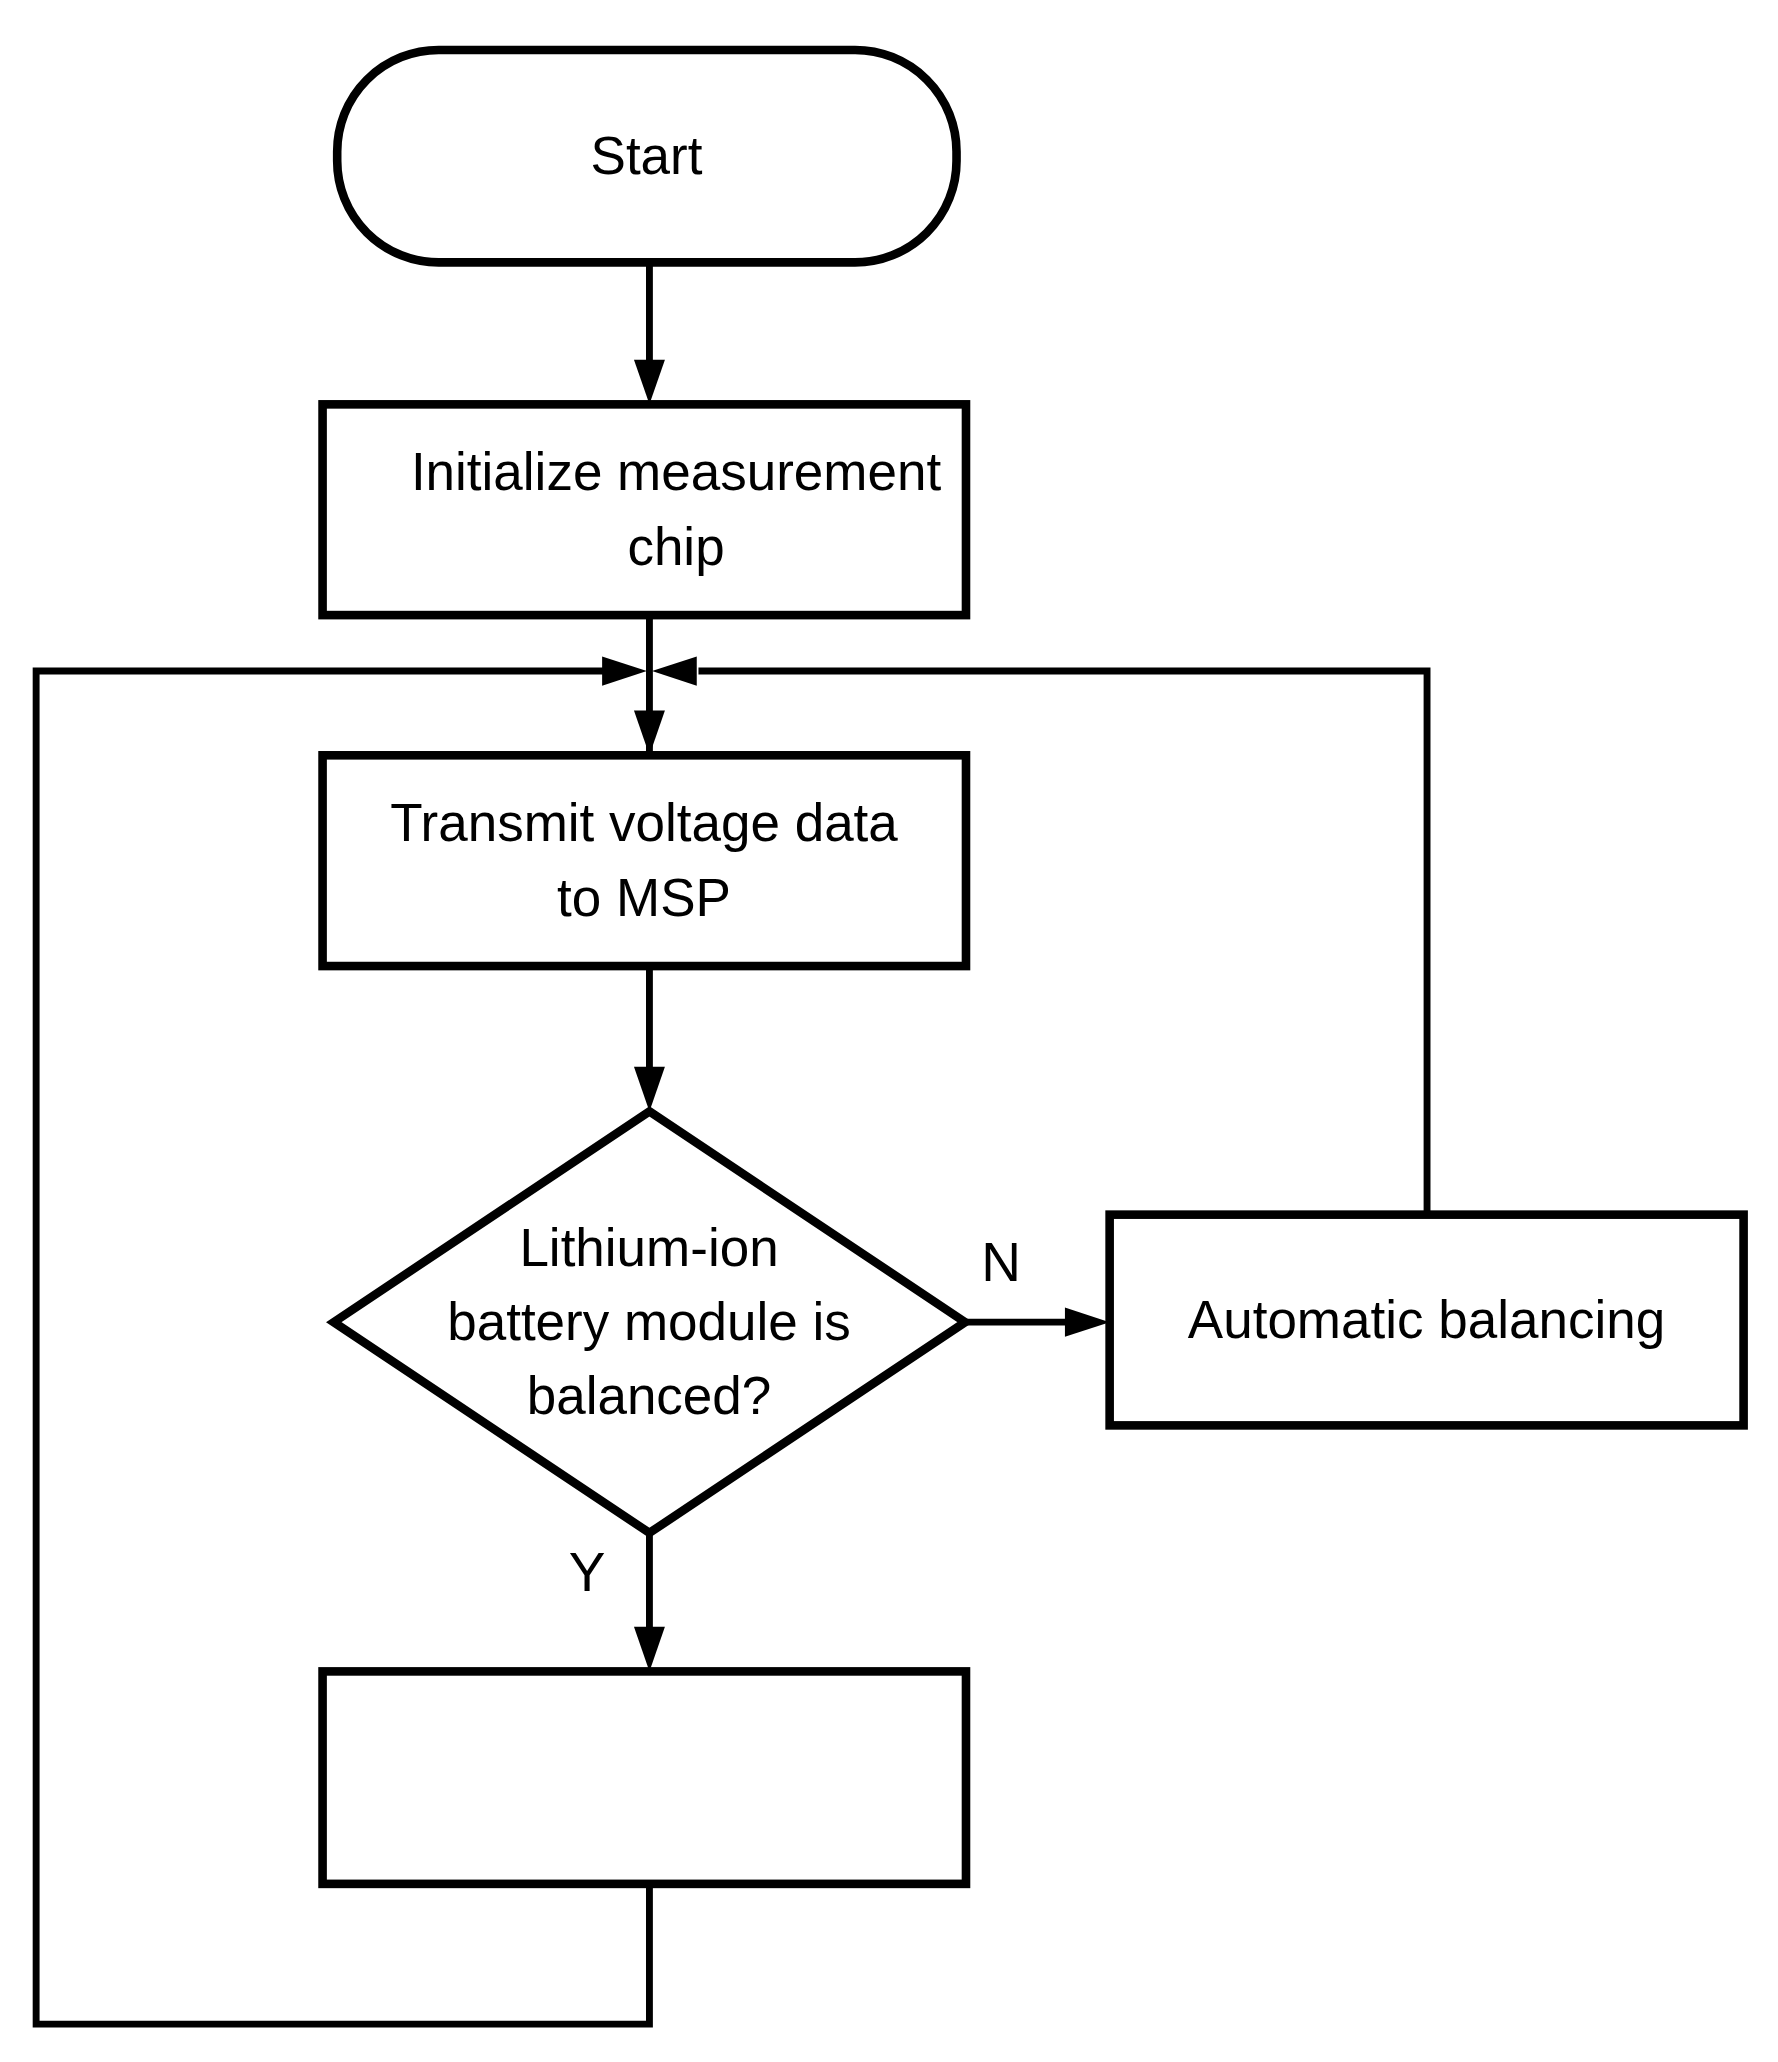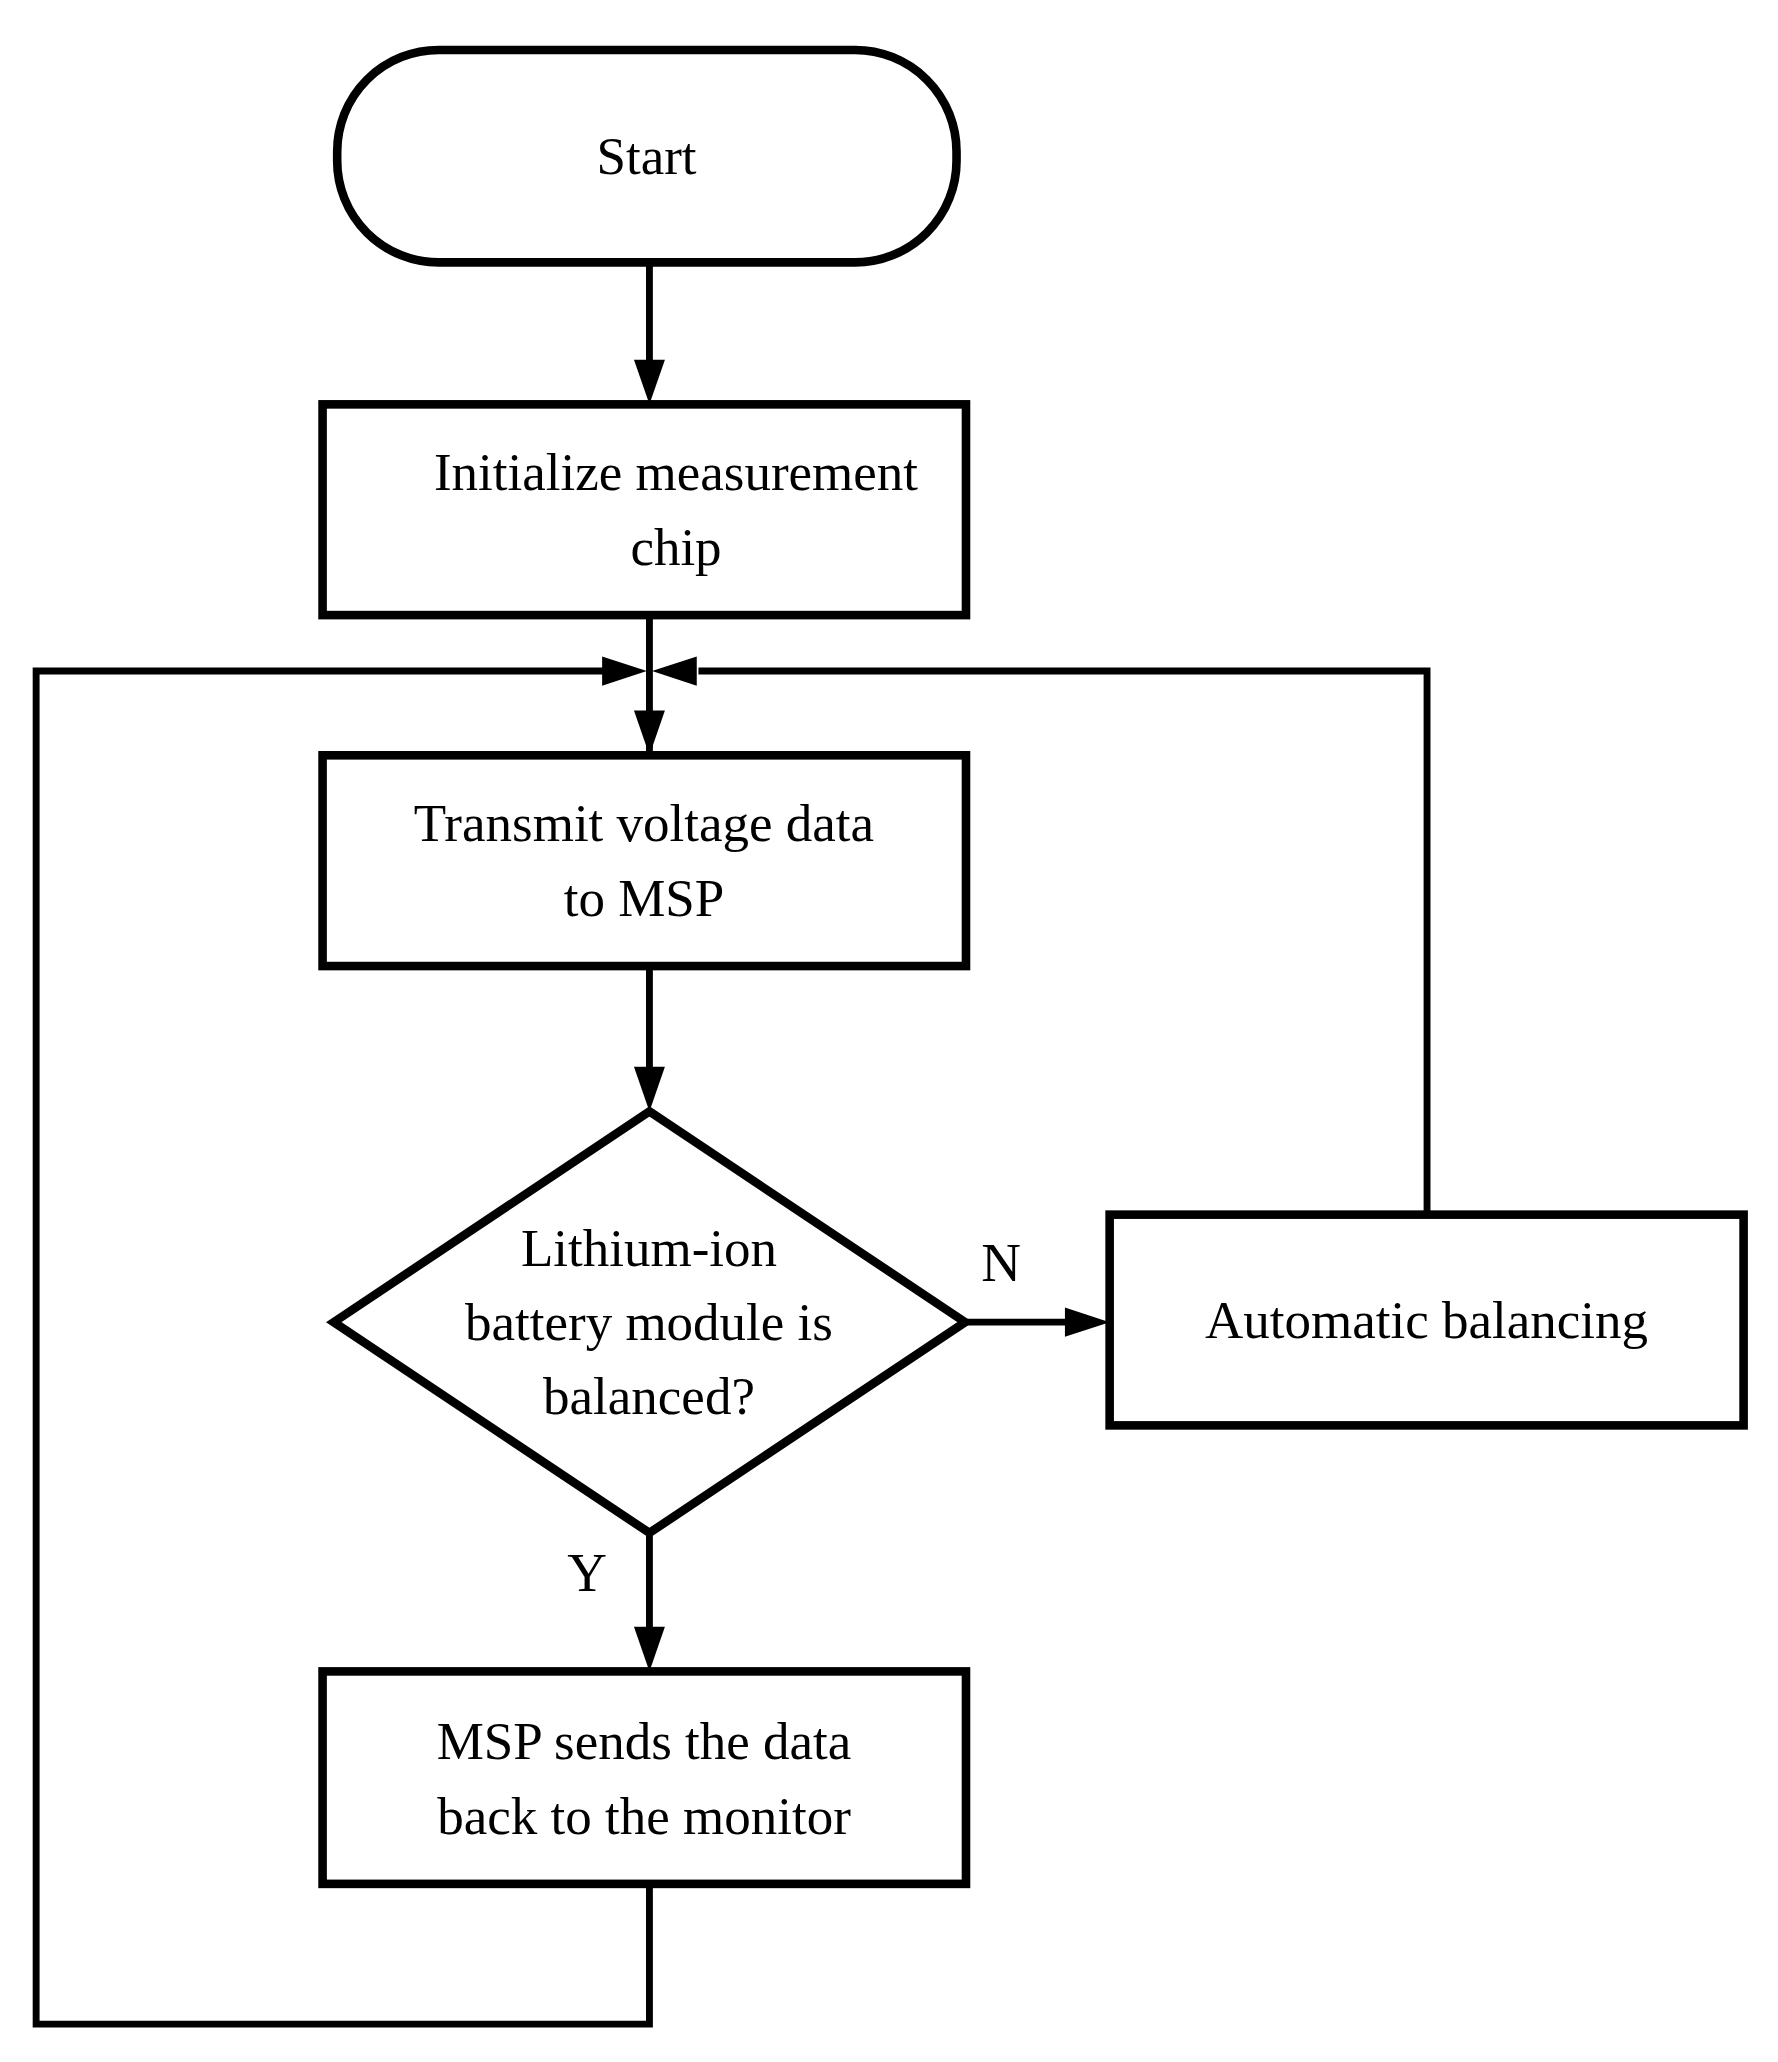--- a/index.html
+++ b/index.html
@@ -13,21 +13,21 @@
   .canvas svg { position: absolute; left: 0; top: 0; }
   .shape { fill: #ffffff; stroke: #000000; stroke-width: 10; }
   .conn  { fill: none; stroke: #000000; stroke-width: 8; }
   .ahead { fill: #000000; stroke: none; }
   .label {
     position: absolute;
     display: flex;
     align-items: center;
     justify-content: center;
     text-align: center;
-    font-family: Liberation Serif, serif;
+    font-family: Liberation Sans, sans-serif;
     font-size: 53px;
     line-height: 1.4;
     color: #000000;
     white-space: pre-line;
     pointer-events: none;
   }
   .edge-label {
     font-size: 55px;
     line-height: 1;
   }
@@ -70,21 +70,19 @@
 
   <div class="label" style="left:391px; top:1144px; width:516px; height:356px;">Lithium-ion
 battery module is
 balanced?</div>
 
   <div class="label" style="left:331px; top:755px; width:626px; height:211px;">Transmit voltage data
 to MSP</div>
 
   <div class="label" style="left:1118px; top:1215px; width:617px; height:211px;">Automatic balancing</div>
 
-  <div class="label" style="left:331px; top:1672px; width:626px; height:213px;">MSP sends the data
-back to the monitor</div>
 
   <div class="label edge-label" style="left:958px; top:1224px; width:86px; height:77px;">N</div>
 
   <div class="label edge-label" style="left:544px; top:1534px; width:86px; height:77px;">Y</div>
 
 </div>
 
 
 </body></html>

